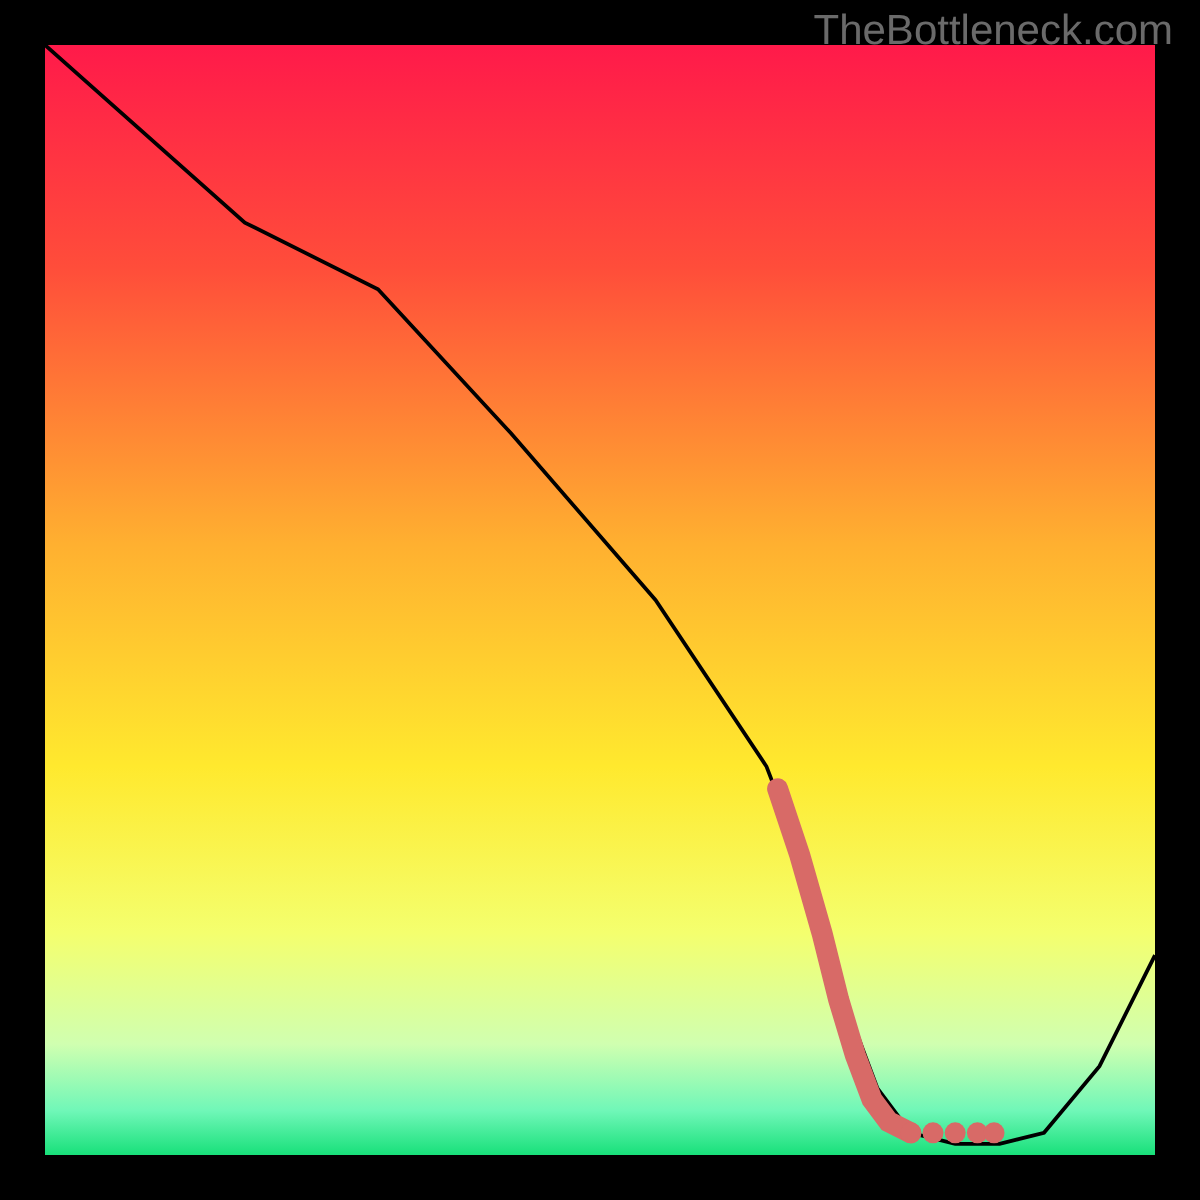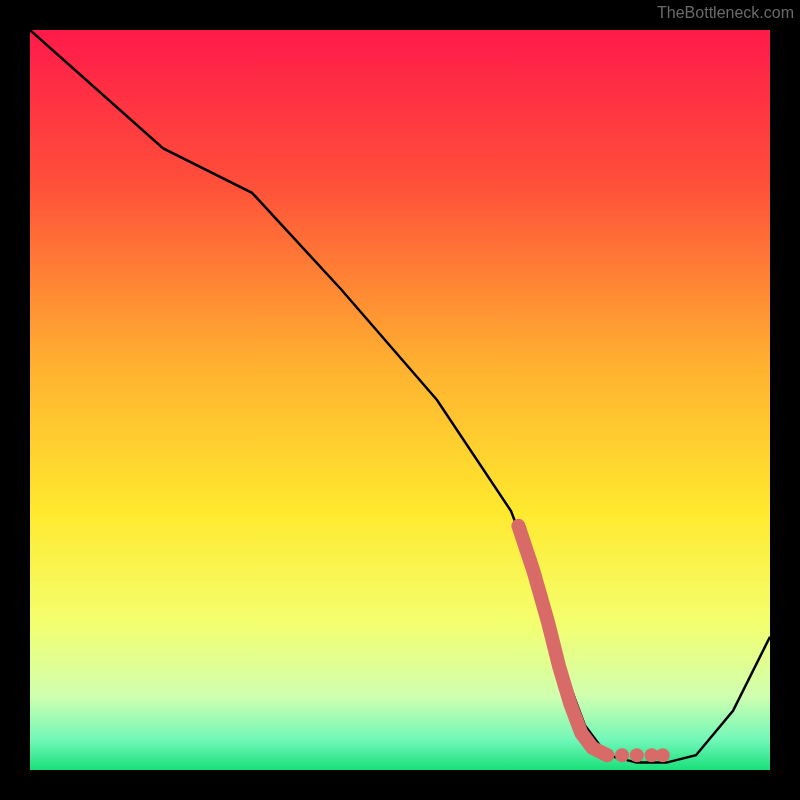--- a/index.html
+++ b/index.html
@@ -7,23 +7,23 @@
     padding: 0;
     width: 800px;
     height: 800px;
     background: #000;
     position: relative;
     font-family: Arial, sans-serif;
   }
   .watermark {
     position: absolute;
     top: 4px;
-    right: 6px;
+    right: 18px;
     color: #6a6a6a;
-    font-size: 16px;
+    font-size: 28px;
     font-weight: 500;
     z-index: 10;
   }
   .plot-area {
     position: absolute;
     left: 30px;
     top: 30px;
     width: 740px;
     height: 740px;
     overflow: hidden;

